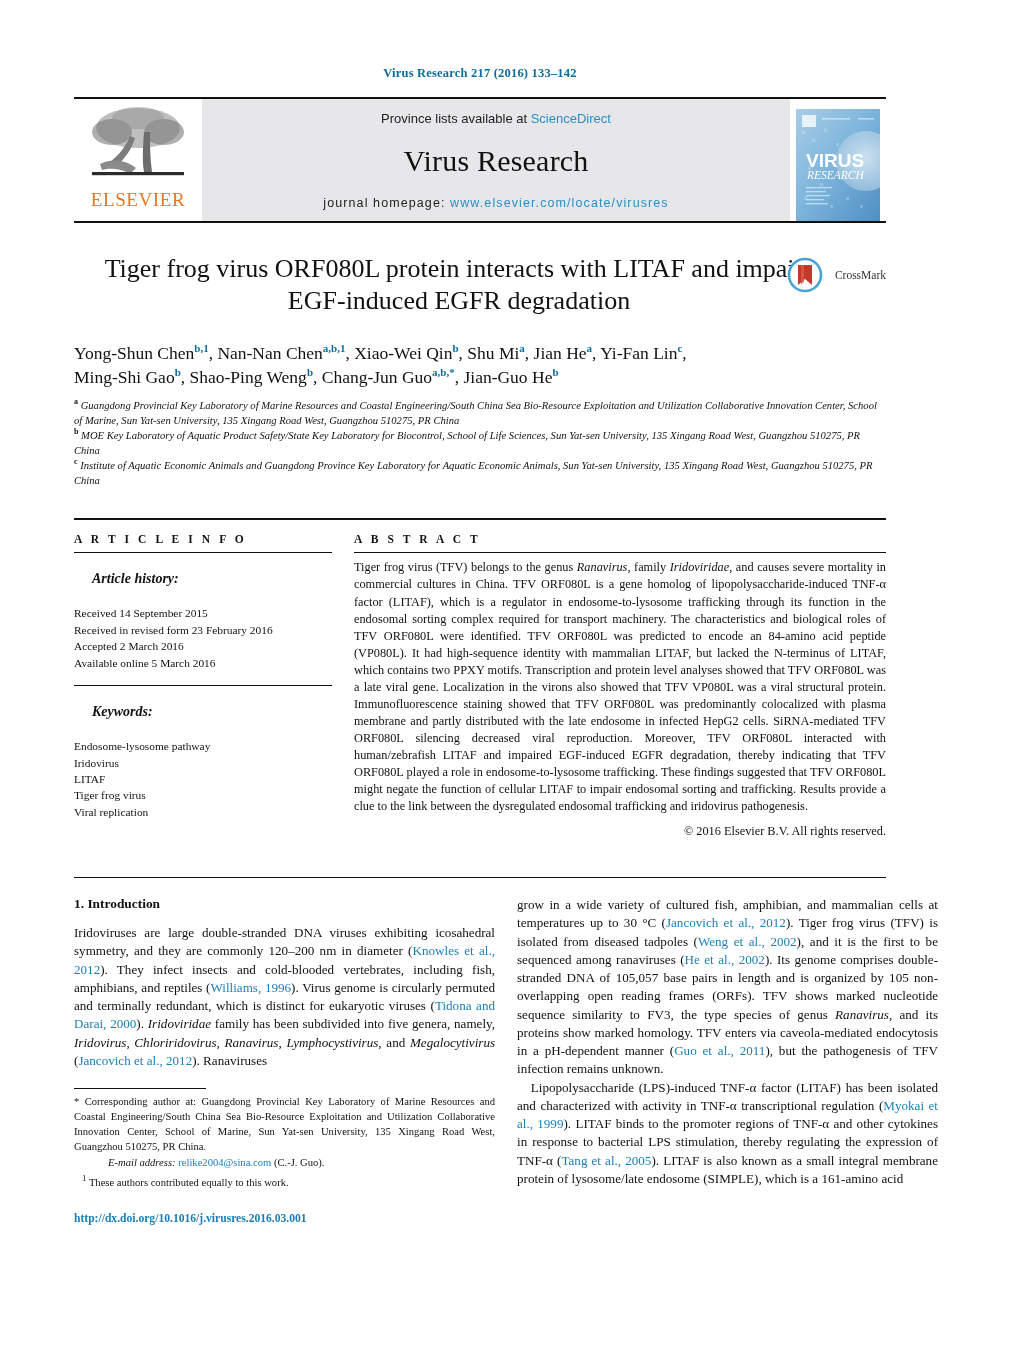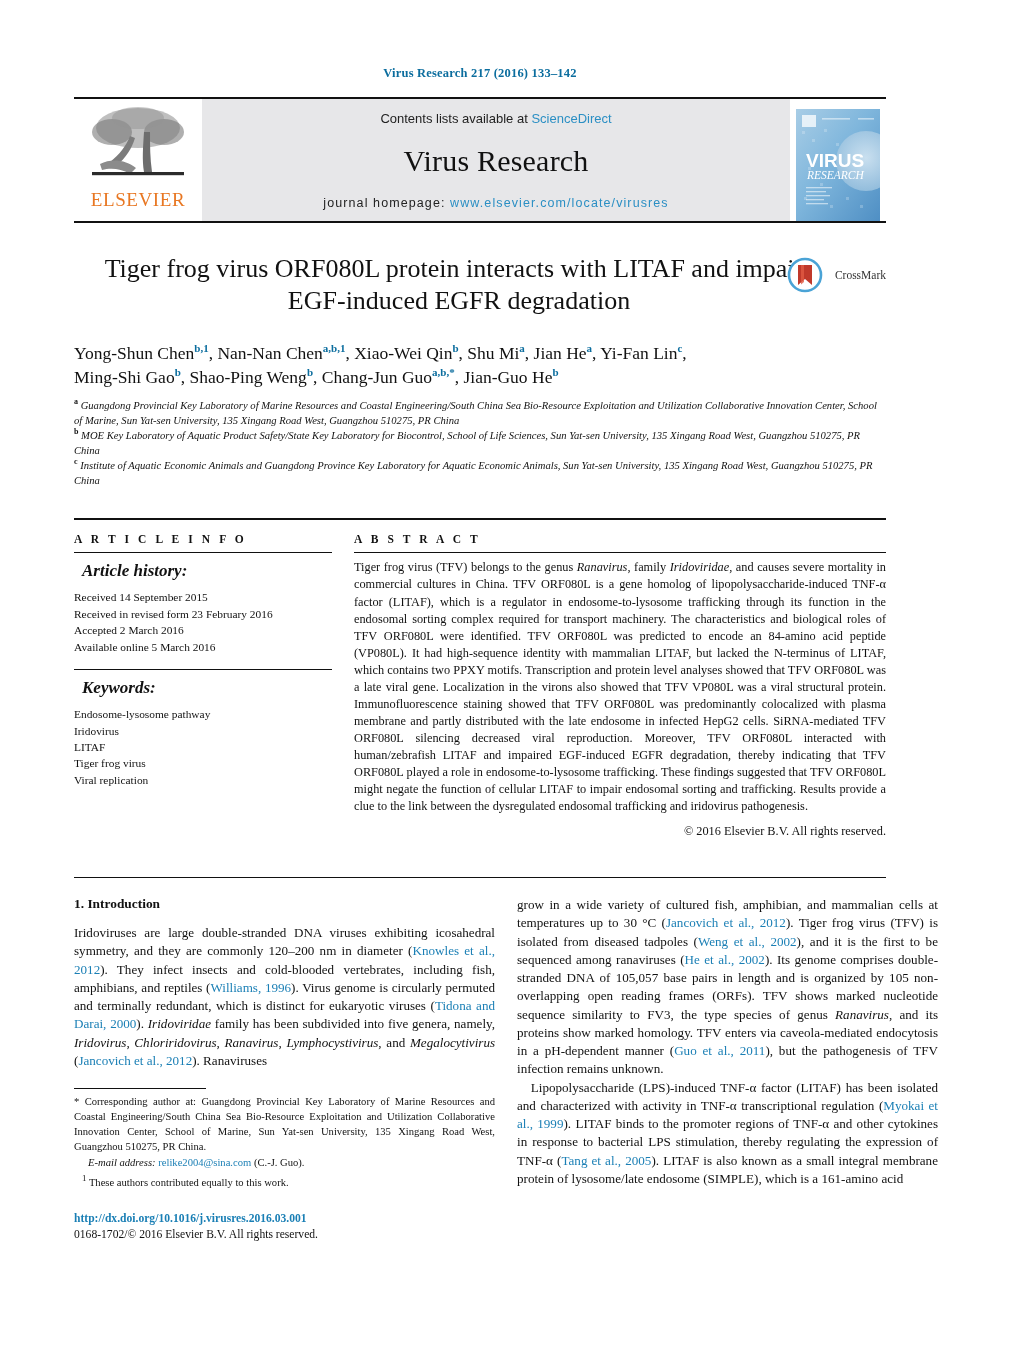--- a/index.html
+++ b/index.html
@@ -197,22 +197,22 @@
     margin: 0 0 7px 0;
   }
   .rule-thin {
     border-top: 1.4px solid #111;
     margin: 0 0 6px 0;
   }
   .info-sub {
     font-family: "Liberation Serif", serif;
     font-style: italic;
     font-weight: bold;
-    font-size: 17px;
-    margin: 8px;
+    font-size: 14px;
+    margin: 18px;
     color: #111;
   }
   .info-line {
     font-family: "Liberation Serif", serif;
     font-size: 11.4px;
     line-height: 1.44;
     margin: 0;
     color: #111;
   }
   .info-gap { height: 14px; }
@@ -286,21 +286,21 @@
   .fn {
     font-family: "Liberation Serif", serif;
     font-size: 10.6px;
     line-height: 1.4;
     text-align: justify;
     margin: 0;
     color: #111;
   }
   .fn .mark { }
   .fn-email { margin-top: 2px; padding-left: 14px; }
-  .fn-email i { font-style: italic; }
+  .fn-email i { font-style: italic; margin-left: 20px; }
   .fn-1 { margin-top: 1px; padding-left: 8px; }
   .doi-block {
     margin-top: 20px;
     font-family: "Liberation Serif", serif;
     font-size: 11.6px;
     line-height: 1.38;
   }
   .doi-link { color: #1a7fb5; font-weight: bold; }
   .issn { color: #111; }
 </style>
@@ -324,21 +324,21 @@
           <path d="M44 34 C40 44,34 52,24 60 L30 64 C40 56,46 46,49 36 Z" fill="#7c7c7c"></path>
           <path d="M14 62 C26 56,40 58,50 66 L44 72 C34 66,24 66,16 68 Z" fill="#8b8b8b"></path>
           <rect x="6" y="70" width="92" height="3.2" fill="#2b2b2b"></rect>
         </g>
       </svg>
       <div class="elsevier-word">ELSEVIER</div>
     </div>
 
     <div class="center-block">
       <div class="contents-line">
-        <span>Contents lists available at </span><span class="sd">ScienceDirect</span>
+        <span>Province lists available at </span><span class="sd">ScienceDirect</span>
       </div>
       <div class="journal-name">Virus Research</div>
       <div class="homepage-line">
         <span>journal homepage: </span><span class="url">www.elsevier.com/locate/virusres</span>
       </div>
     </div>
 
     <div class="cover-block">
       <svg class="cover-img" viewBox="0 0 84 112">
         <defs>
@@ -441,21 +441,20 @@
       <p class="h2">1.  Introduction</p>
       <p class="para">Iridoviruses are large double-stranded DNA viruses exhibiting icosahedral symmetry, and they are commonly 120–200 nm in diameter (<span class="ref">Knowles et al., 2012</span>). They infect insects and cold-blooded vertebrates, including fish, amphibians, and reptiles (<span class="ref">Williams, 1996</span>). Virus genome is circularly permuted and terminally redundant, which is distinct for eukaryotic viruses (<span class="ref">Tidona and Darai, 2000</span>). <i>Iridoviridae</i> family has been subdivided into five genera, namely, <i>Iridovirus</i>, <i>Chloriridovirus</i>, <i>Ranavirus</i>, <i>Lymphocystivirus</i>, and <i>Megalocytivirus</i> (<span class="ref">Jancovich et al., 2012</span>). Ranaviruses</p>
 
       <div class="footnotes">
         <p class="fn"><span class="mark">*</span>  Corresponding author at: Guangdong Provincial Key Laboratory of Marine Resources and Coastal Engineering/South China Sea Bio-Resource Exploitation and Utilization Collaborative Innovation Center, School of Marine, Sun Yat-sen University, 135 Xingang Road West, Guangzhou 510275, PR China.</p>
         <p class="fn fn-email"><i>E-mail address:</i> <span class="ref">relike2004@sina.com</span> <span>(C.-J. Guo).</span></p>
         <p class="fn fn-1"><sup>1</sup>  These authors contributed equally to this work.</p>
 
         <div class="doi-block">
           <div class="doi-link">http://dx.doi.org/10.1016/j.virusres.2016.03.001</div>
-          <div class="issn">0168-1702/© 2016 Elsevier B.V. All rights reserved.</div>
         </div>
       </div>
     </div>
 
     <div class="bcol">
       <p class="para">grow in a wide variety of cultured fish, amphibian, and mammalian cells at temperatures up to 30 °C (<span class="ref">Jancovich et al., 2012</span>). Tiger frog virus (TFV) is isolated from diseased tadpoles (<span class="ref">Weng et al., 2002</span>), and it is the first to be sequenced among ranaviruses (<span class="ref">He et al., 2002</span>). Its genome comprises double-stranded DNA of 105,057 base pairs in length and is organized by 105 non-overlapping open reading frames (ORFs). TFV shows marked nucleotide sequence similarity to FV3, the type species of genus <i>Ranavirus</i>, and its proteins show marked homology. TFV enters via caveola-mediated endocytosis in a pH-dependent manner (<span class="ref">Guo et al., 2011</span>), but the pathogenesis of TFV infection remains unknown.</p>
       <p class="para">Lipopolysaccharide (LPS)-induced TNF-α factor (LITAF) has been isolated and characterized with activity in TNF-α transcriptional regulation (<span class="ref">Myokai et al., 1999</span>). LITAF binds to the promoter regions of TNF-α and other cytokines in response to bacterial LPS stimulation, thereby regulating the expression of TNF-α (<span class="ref">Tang et al., 2005</span>). LITAF is also known as a small integral membrane protein of lysosome/late endosome (SIMPLE), which is a 161-amino acid</p>
     </div>
   </div>
 

